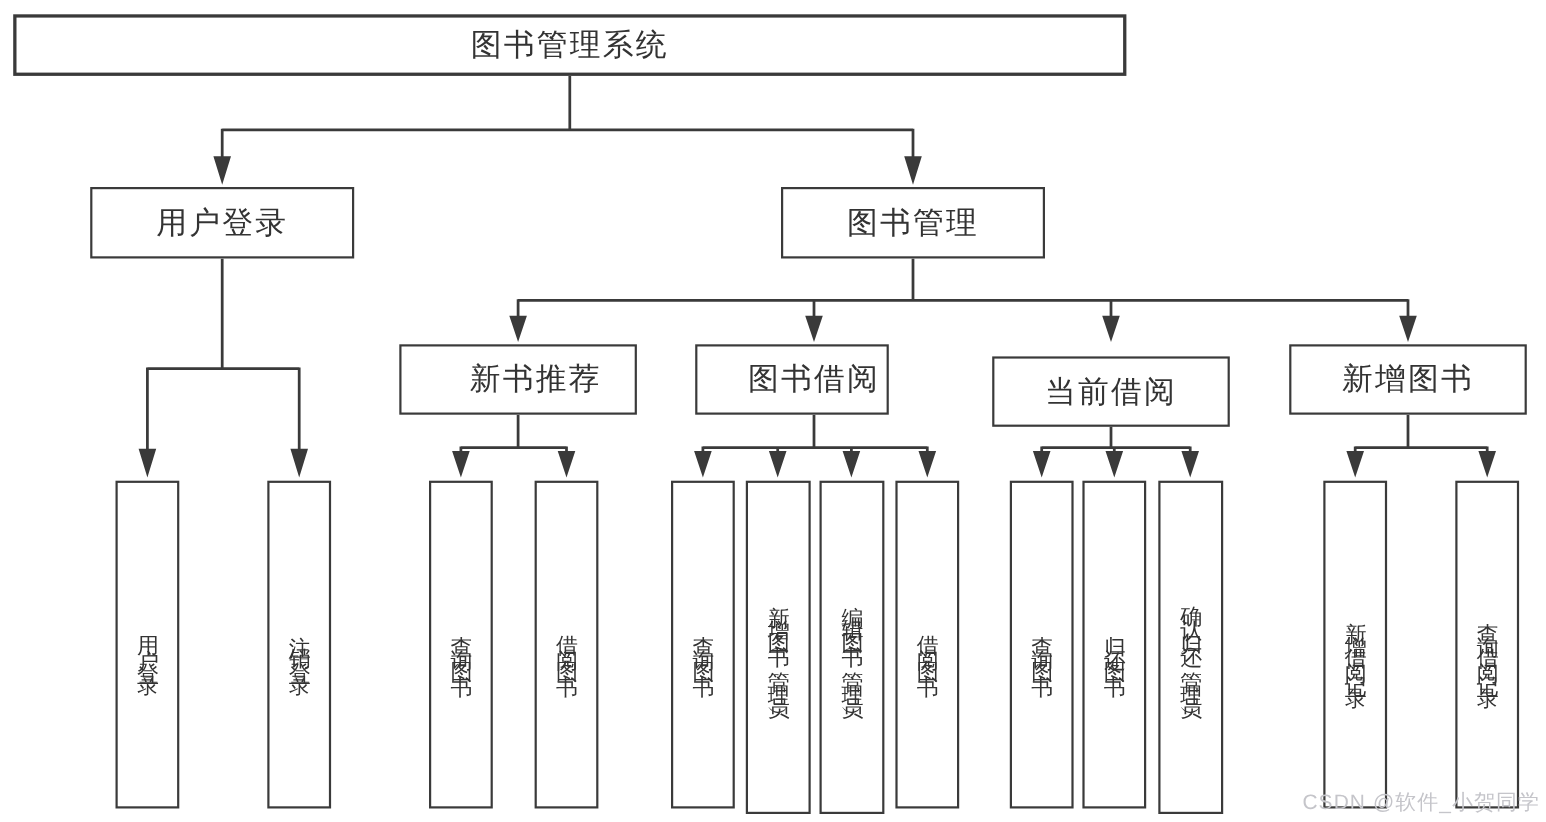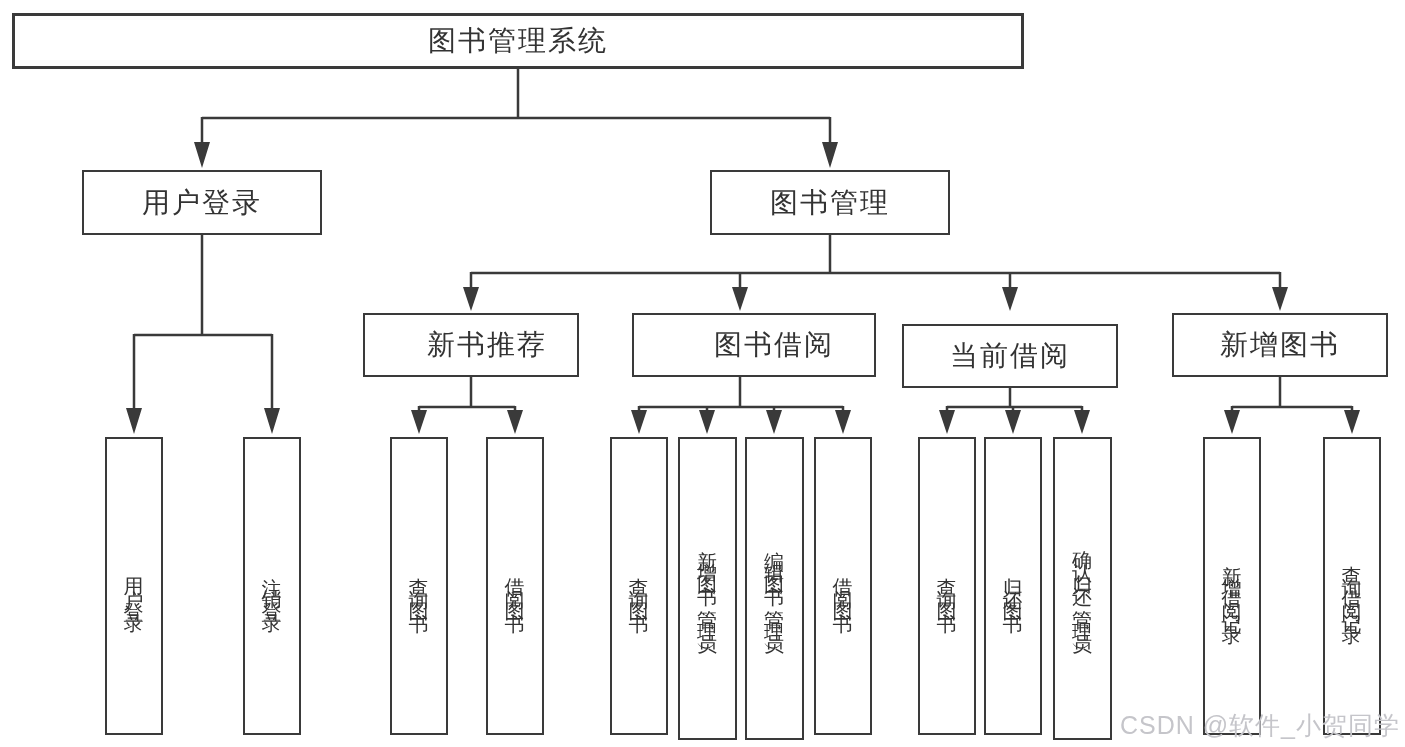--- a/index.html
+++ b/index.html
@@ -37,21 +37,21 @@
     text-orientation: mixed;
     font-size: 20px;
     letter-spacing: 12px;
     line-height: 1;
     white-space: nowrap;
   }
   .watermark {
     position: absolute;
     right: 5px;
     bottom: 5px;
-    font-size: 25px;
+    font-size: 19px;
     letter-spacing: 1px;
     color: #c5c5ca;
     white-space: nowrap;
     text-align: center;
   }
 </style>
 </head>
 <body>
 
 <div class="canvas">
@@ -87,21 +87,21 @@
   <div class="node" style="left:82px; top:170px; width:240px; height:65px;">
     <span class="h-label">用户登录</span>
   </div>
   <div class="node" style="left:710px; top:170px; width:240px; height:65px;">
     <span class="h-label">图书管理</span>
   </div>
 
   <div class="node" style="left:363px; top:313px; width:216px; height:64px;padding-left:32px;">
     <span class="h-label">新书推荐</span>
   </div>
-  <div class="node" style="left:632px; top:313px; width:244px; height:64px;padding-left:40px;">
+  <div class="node" style="left:632px; top:313px; width:176px; height:64px;padding-left:40px;">
     <span class="h-label">图书借阅</span>
   </div>
   <div class="node" style="left:902px; top:313px; width:216px; height:64px;margin-top:11px;">
     <span class="h-label">当前借阅</span>
   </div>
   <div class="node" style="left:1172px; top:313px; width:216px; height:64px;">
     <span class="h-label">新增图书</span>
   </div>
 
   <div class="node" style="left:105px; top:437px; width:58px; height:298px;">

